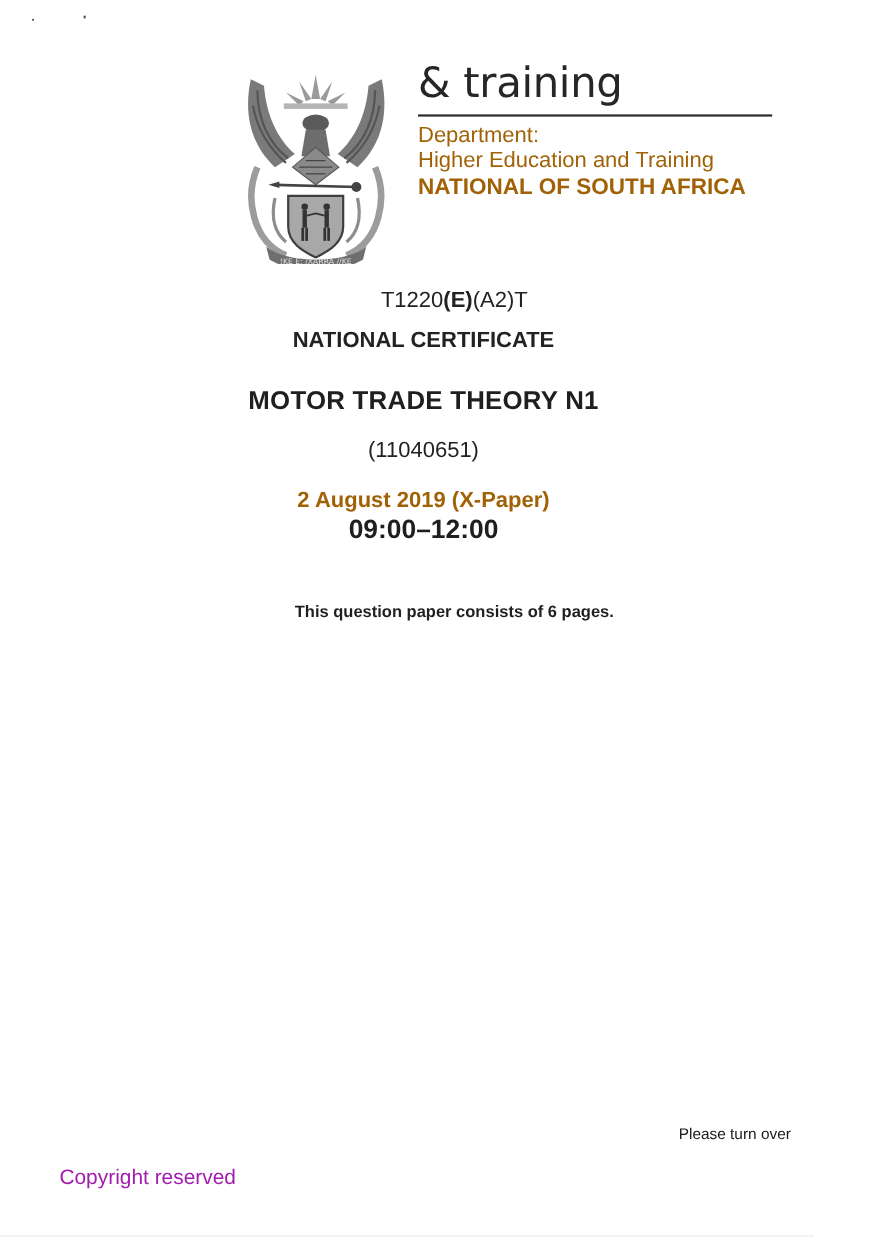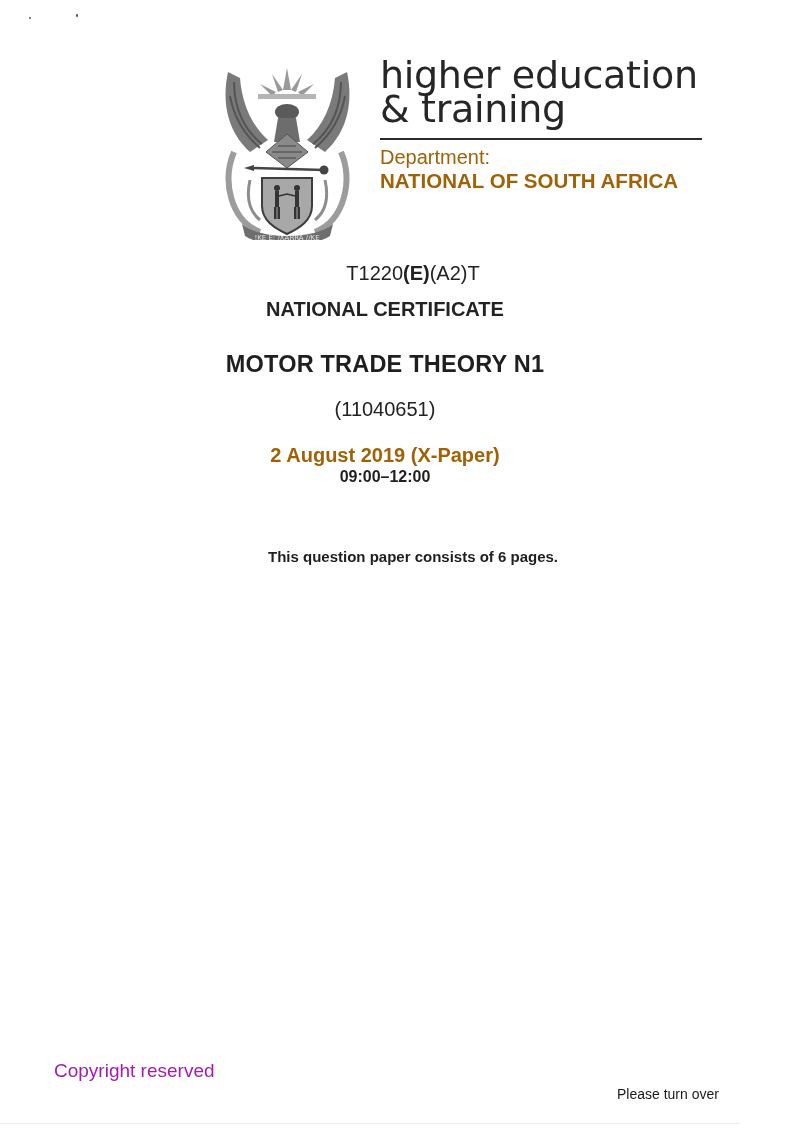--- a/index.html
+++ b/index.html
@@ -97,21 +97,21 @@
       color: #222;
     }
     .date {
       top: 444px;
       font-size: 20px;
       font-weight: bold;
       color: #a16207;
     }
     .time {
       top: 468px;
-      font-size: 16px;
+      font-size: 24px;
       font-weight: bold;
       color: #1f1f1f;
     }
     .pages {
       top: 548px;
       font-size: 15px;
       font-weight: bold;
       color: #1f1f1f;
       padding-left: 28px;
     }
@@ -120,21 +120,21 @@
     .footer-left {
       position: absolute;
       left: 54px;
       top: 1060px;
       font-size: 19px;
       color: #a21caf;
     }
     .footer-right {
       position: absolute;
       left: 617px;
-      top: 1086px;
+      top: 1022px;
       font-size: 14px;
       color: #1a1a1a;
     }
     .bottom-edge {
       position: absolute;
       left: 0;
       top: 1123px;
       width: 740px;
       height: 1px;
       background: #ececec;
@@ -201,24 +201,24 @@
       <rect x="77.5" y="147" width="2.5" height="12"></rect>
       <path d="M59,136 L67,134 L75,136" stroke="#333" stroke-width="1.5" fill="none"></path>
     </g>
 
     <path d="M22,164 C40,180 95,180 113,164 L110,176 C92,188 43,188 25,176 Z" fill="#6e6e6e"></path>
     <text x="67" y="180" font-size="7" fill="#e0e0e0" text-anchor="middle" font-family="DejaVu Sans, sans-serif">!KE E: /XARRA //KE</text>
   </svg>
 </div>
 
 <div class="brand">
-  <div class="brand-line">higher education</div>
   <div class="brand-line">&amp; training</div>
   <div class="brand-rule"></div>
   <div class="dept-line dept-label">Department:</div>
+  <div class="dept-line">Higher Education and Training</div>
   <div class="dept-line dept-bold">NATIONAL OF SOUTH AFRICA</div>
 </div>
 
 <div class="center code"><span>T1220</span><b>(E)</b><span>(A2)T</span></div>
 
 <div class="center cert">NATIONAL CERTIFICATE</div>
 <div class="center subject">MOTOR TRADE THEORY N1</div>
 <div class="center subject-code">(11040651)</div>
 <div class="center date">2 August 2019 (X-Paper)</div>
 <div class="center time">09:00–12:00</div>

